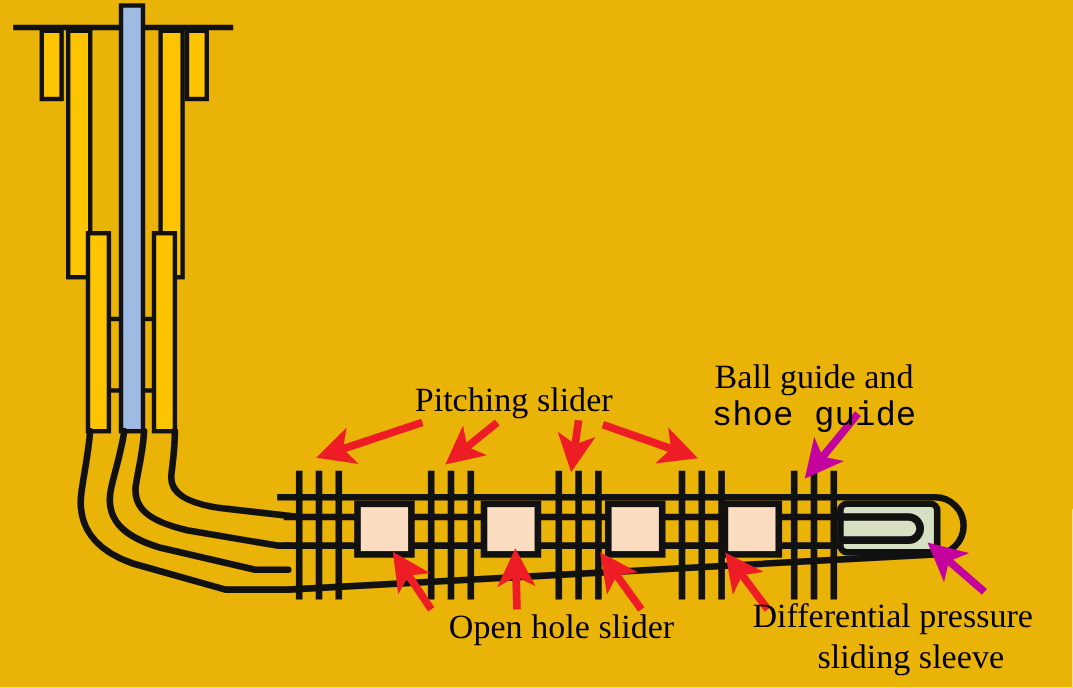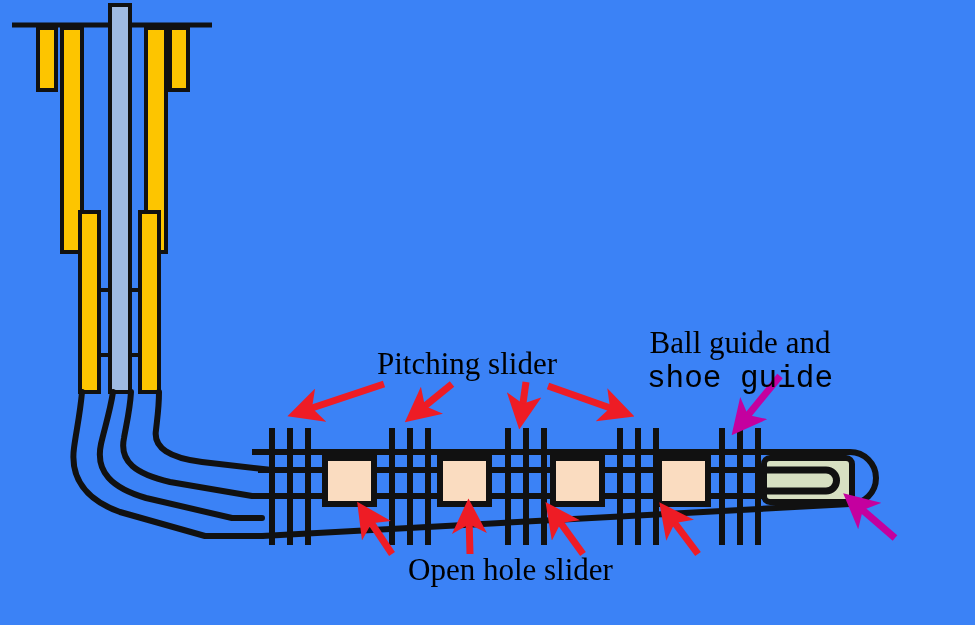--- a/index.html
+++ b/index.html
@@ -1,19 +1,19 @@
 <!DOCTYPE html>
 <html><head>
 <meta charset="utf-8">
 <style>
   html,body{margin:0;padding:0;background:#ffffff;}
   #stage{
     position:relative;
     width:975px;height:625px;
-    background:#3b82f6;
+    background:#eab308;
     overflow:hidden;
     font-family:"Liberation Serif","DejaVu Serif",serif;
   }
   #stage svg{position:absolute;left:0;top:0;}
   .lbl{
     position:absolute;
     font-family:"Liberation Serif","DejaVu Serif",serif;
     font-size:31px;
     color:#000000;
     white-space:nowrap;
@@ -138,14 +138,16 @@
     </g>
   </svg>
 
   <div class="lbl" style="left:377px; top:347px;">Pitching slider</div>
 
   <div class="lbl ctr" style="left:645px; top:326px; width:190px;">Ball guide and</div>
   <div class="lbl ctr" style="left:645px; top:362px; width:190px;font-family:Liberation Mono, monospace;">shoe guide</div>
 
   <div class="lbl" style="left:408px; top:553px;">Open hole slider</div>
 
+  <div class="lbl" style="left:684px; top:543px;">Differential pressure</div>
+  <div class="lbl ctr" style="left:684px; top:580px; width:288px;">sliding sleeve</div>
 
 </div>
 
 </body></html>

